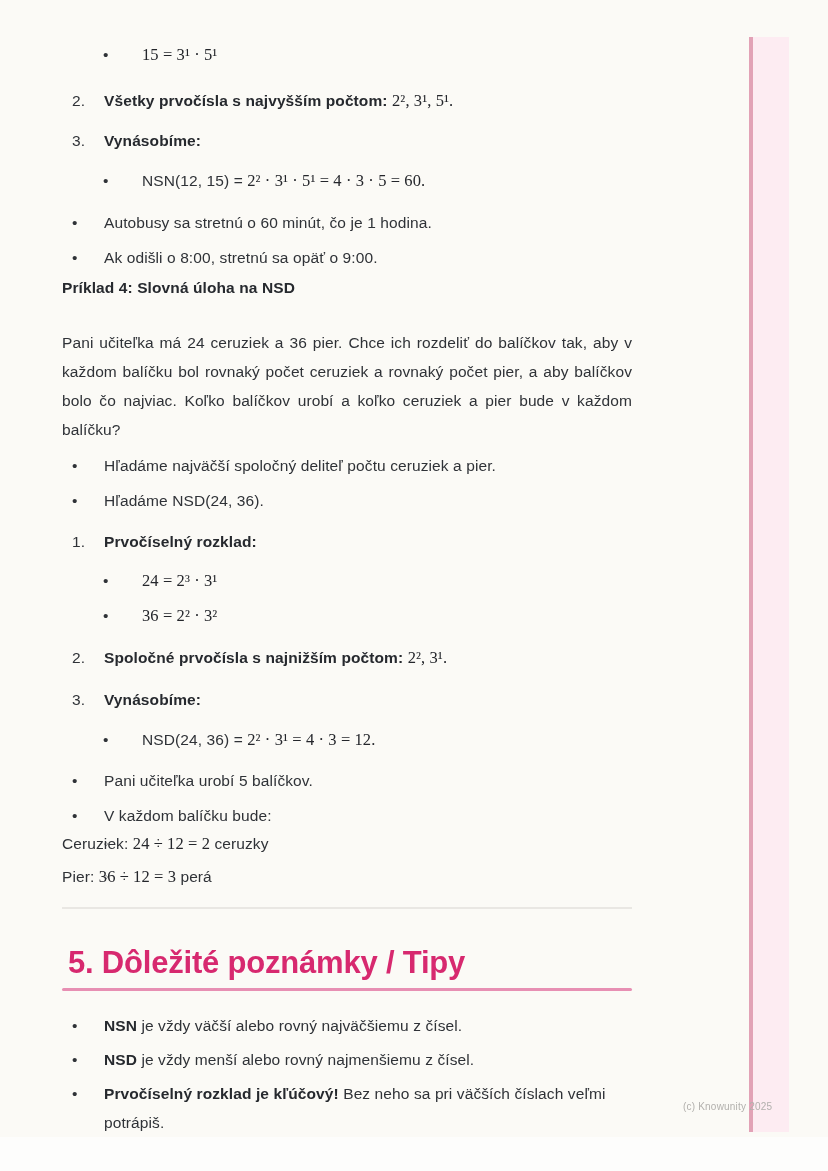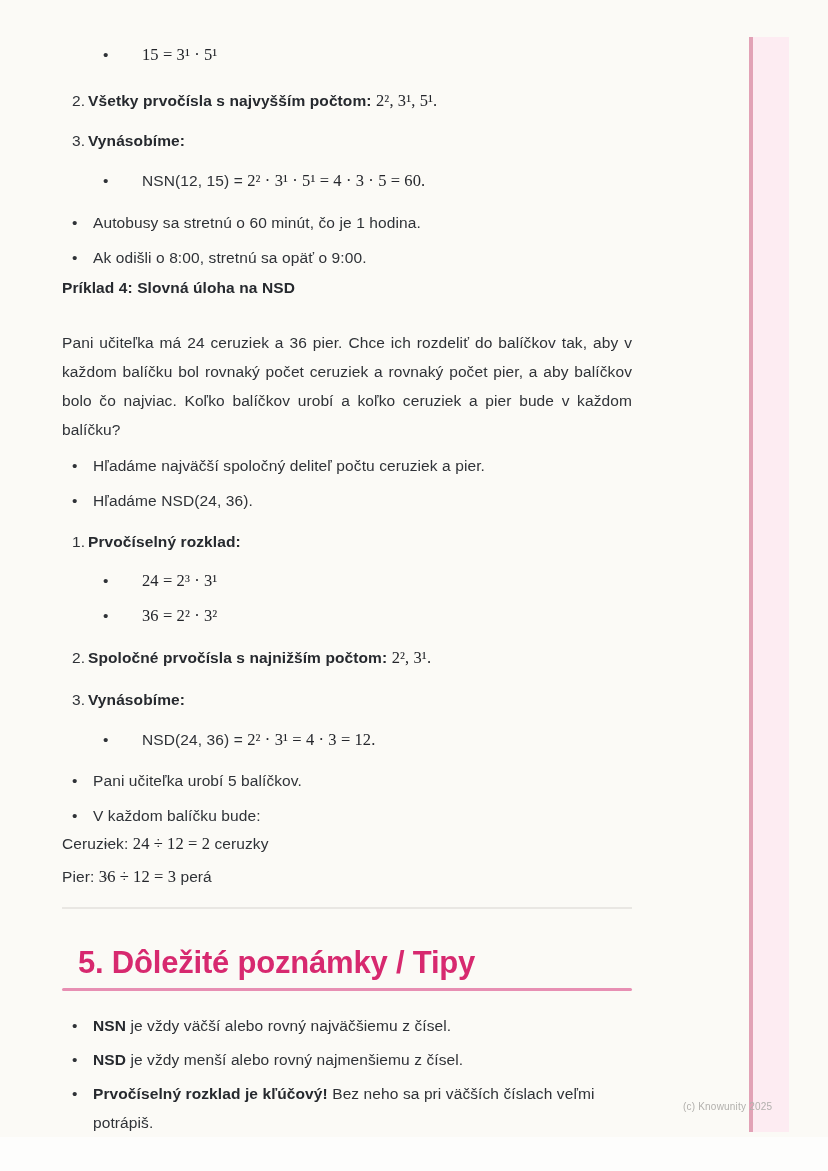--- a/index.html
+++ b/index.html
@@ -20,38 +20,38 @@
   .content{
     position:absolute;left:62px;top:0;width:570px;height:1137px;
   }
   .blk{
     position:absolute;left:0;width:570px;
     font-size:15.5px;line-height:21px;color:#2f3237;
     letter-spacing:0.1px;
   }
   .mk{position:absolute;top:0;}
   .ul1 .mk{left:10px;}
-  .ul1 .tx{display:block;margin-left:31px;}
+  .ul1 .tx{display:block;margin-left:42px;}
   .ol  .mk{left:10px;}
-  .ol  .tx{display:block;margin-left:26px;}
+  .ol  .tx{display:block;margin-left:42px;}
   .ul2 .mk{left:41px;}
   .ul2 .tx{display:block;margin-left:80px;}
   .ul2c .mk{left:42px;font-size:12.5px;top:1px;}
   .ul2c .tx{display:block;}
   .pb{font-weight:700;color:#26292e;}
   .para{text-align:justify;line-height:29px;}
   .lh29{line-height:29px;}
   .r-n{}
   .r-b{font-weight:700;color:#26292e;}
   .r-m{font-family:"Liberation Serif","DejaVu Serif",serif;font-size:16.5px;color:#24262b;}
   .hr-gray{
     position:absolute;left:0;width:570px;height:2px;background:#e9e7e3;
   }
   .section-h{
-    position:absolute;left:16px;width:570px;
+    position:absolute;left:6px;width:570px;
     font-size:31px;line-height:40px;font-weight:800;
     color:#d7296f;letter-spacing:-0.2px;
   }
   .hr-pink{
     position:absolute;left:0;width:570px;height:3px;
     background:#e78fb3;border-radius:2px;
   }
   .watermark{
     position:absolute;left:683px;top:1101px;width:110px;
     font-size:10px;color:#b2b0ad;letter-spacing:0.2px;z-index:5;

